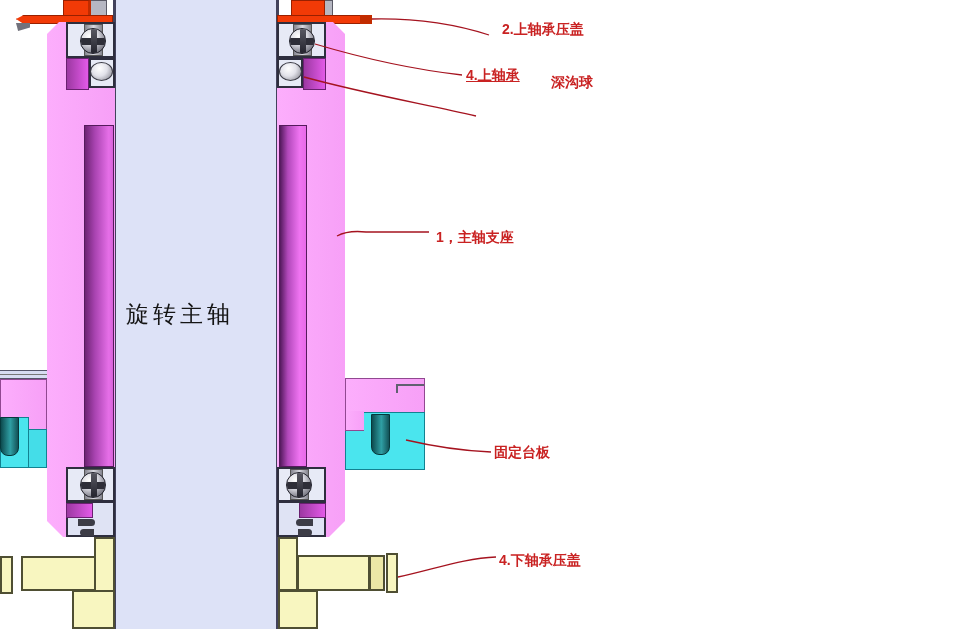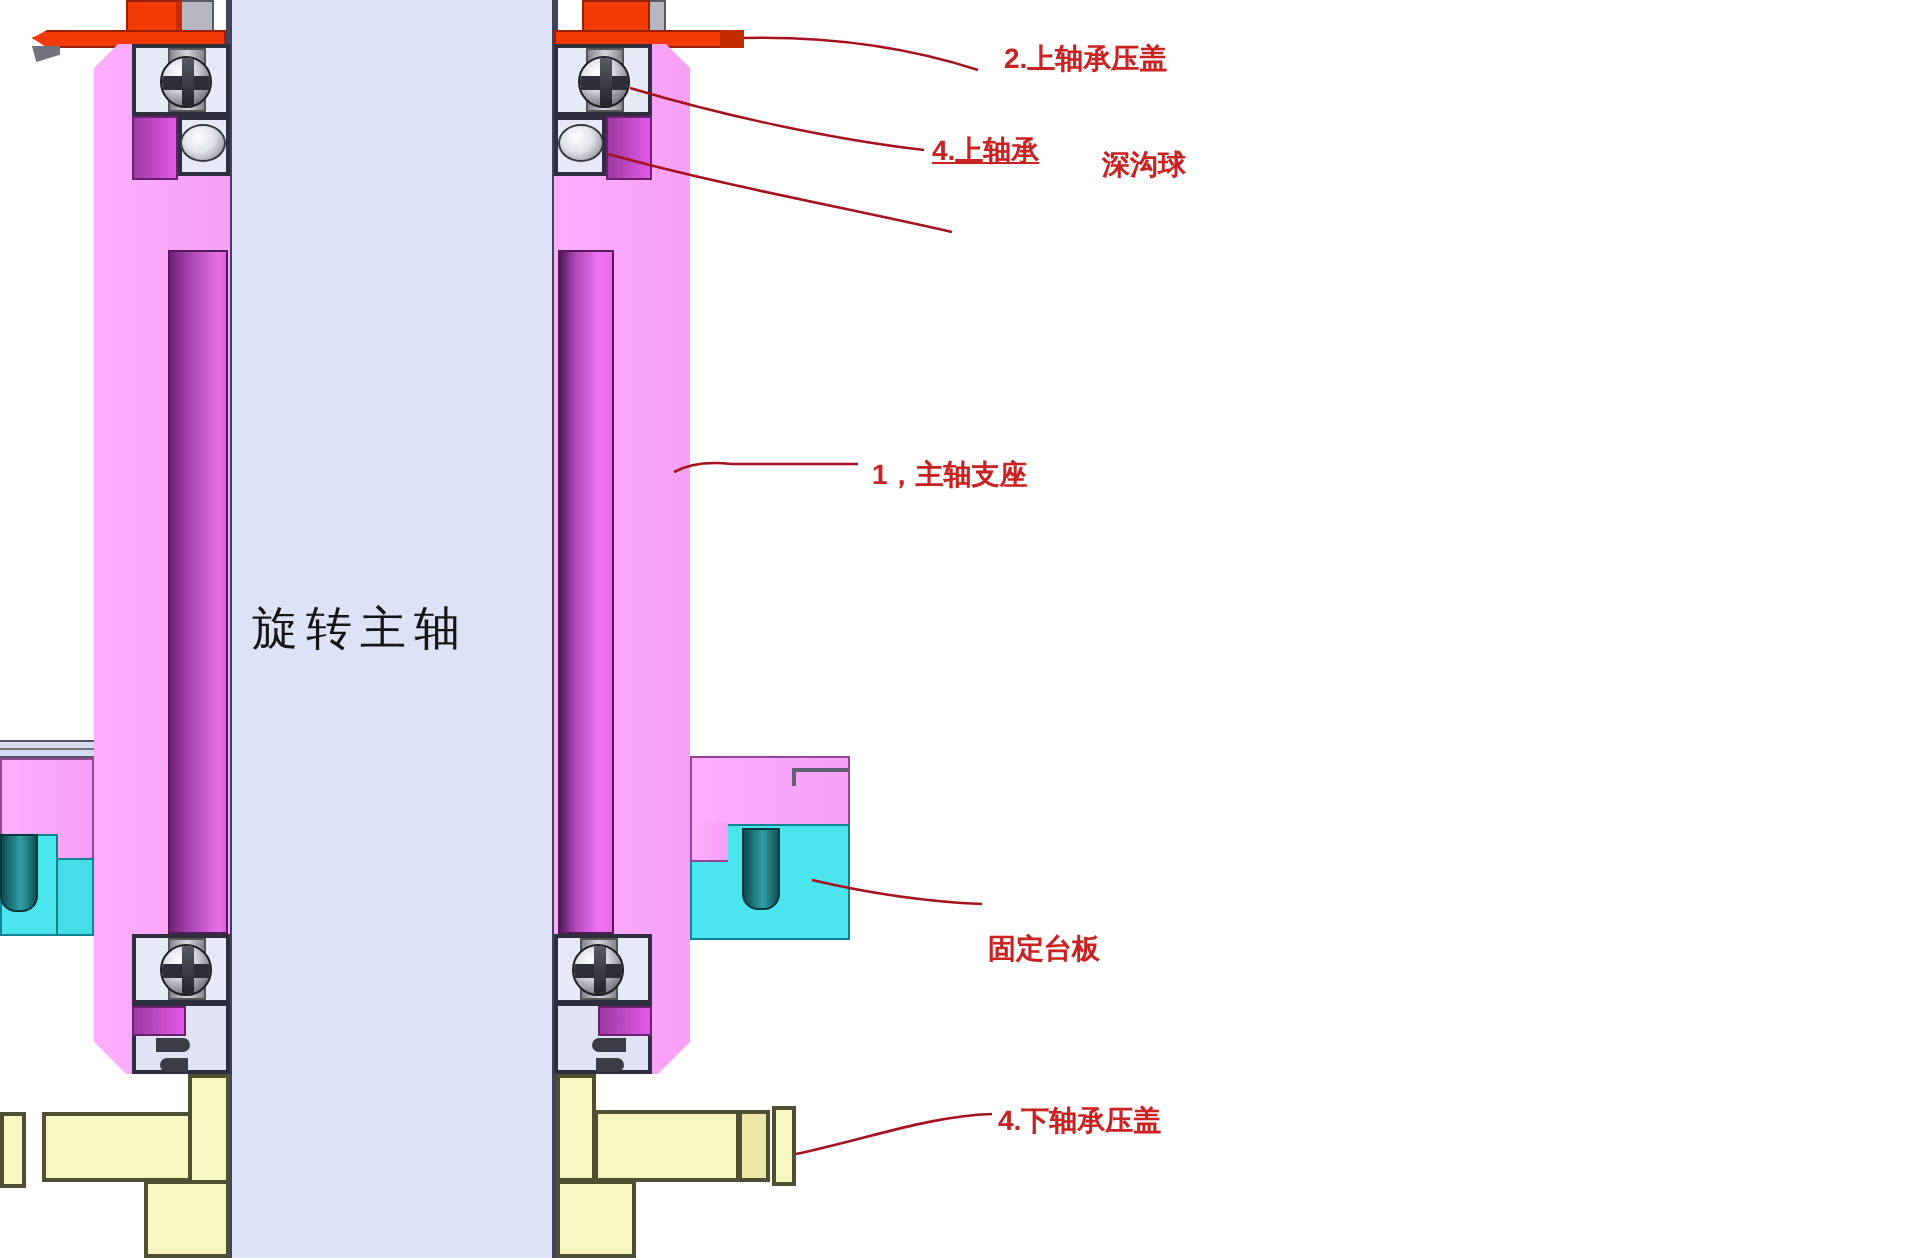--- a/index.html
+++ b/index.html
@@ -128,15 +128,15 @@
     <path d="M406,440 C436,447 466,451 491,452" stroke="#a5131f" stroke-width="1.3" fill="none"></path>
     <path d="M398,577 C432,570 464,558 496,557" stroke="#a5131f" stroke-width="1.3" fill="none"></path>
   </svg>
 
   <div class="shaftlabel" style="left:126px;top:255px;margin-top:44px;">旋转主轴</div>
 
   <div class="label" style="left:502px;top:18px;">2.上轴承压盖</div>
   <div class="label" style="left:466px;top:64px;text-decoration:underline;">4.上轴承</div>
   <div class="label" style="left:551px;top:71px;">深沟球</div>
   <div class="label" style="left:436px;top:226px;">1，主轴支座</div>
-  <div class="label" style="left:494px;top:463px;text-align:right;">固定台板</div>
+  <div class="label" style="left:494px;top:441px;text-align:right;">固定台板</div>
   <div class="label" style="left:499px;top:549px;">4.下轴承压盖</div>
 </div>
 
 </body></html>

